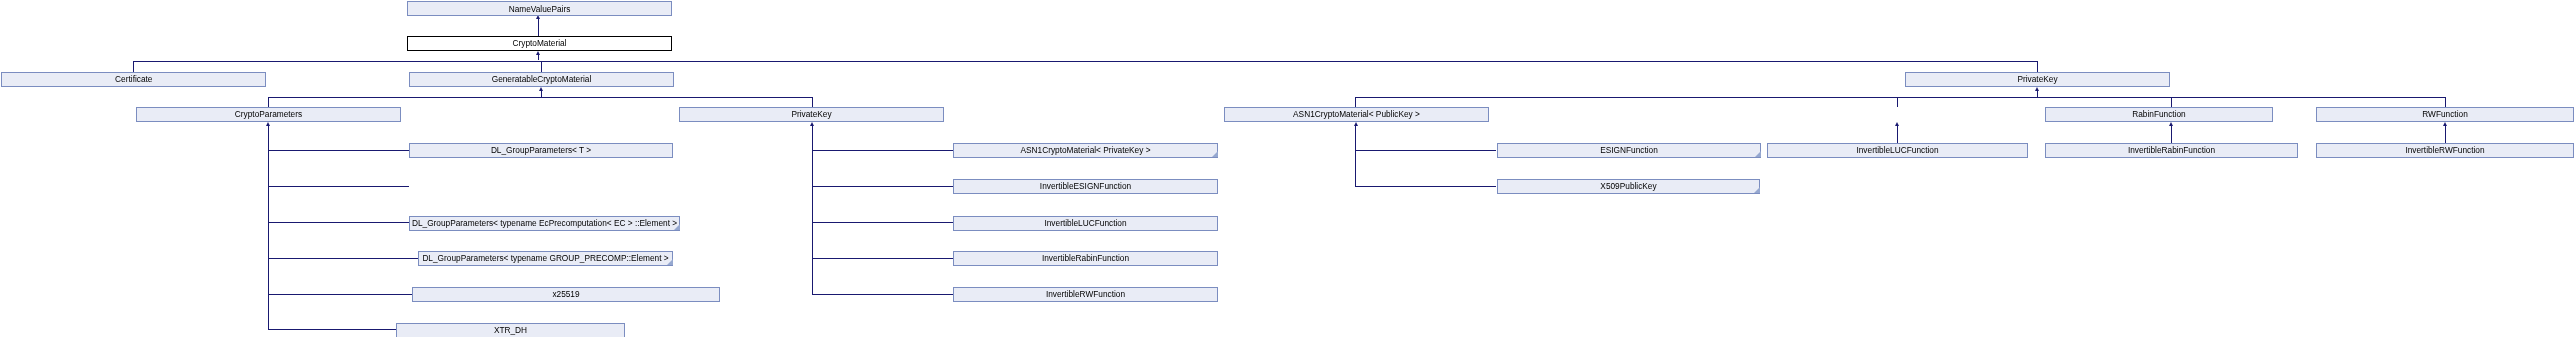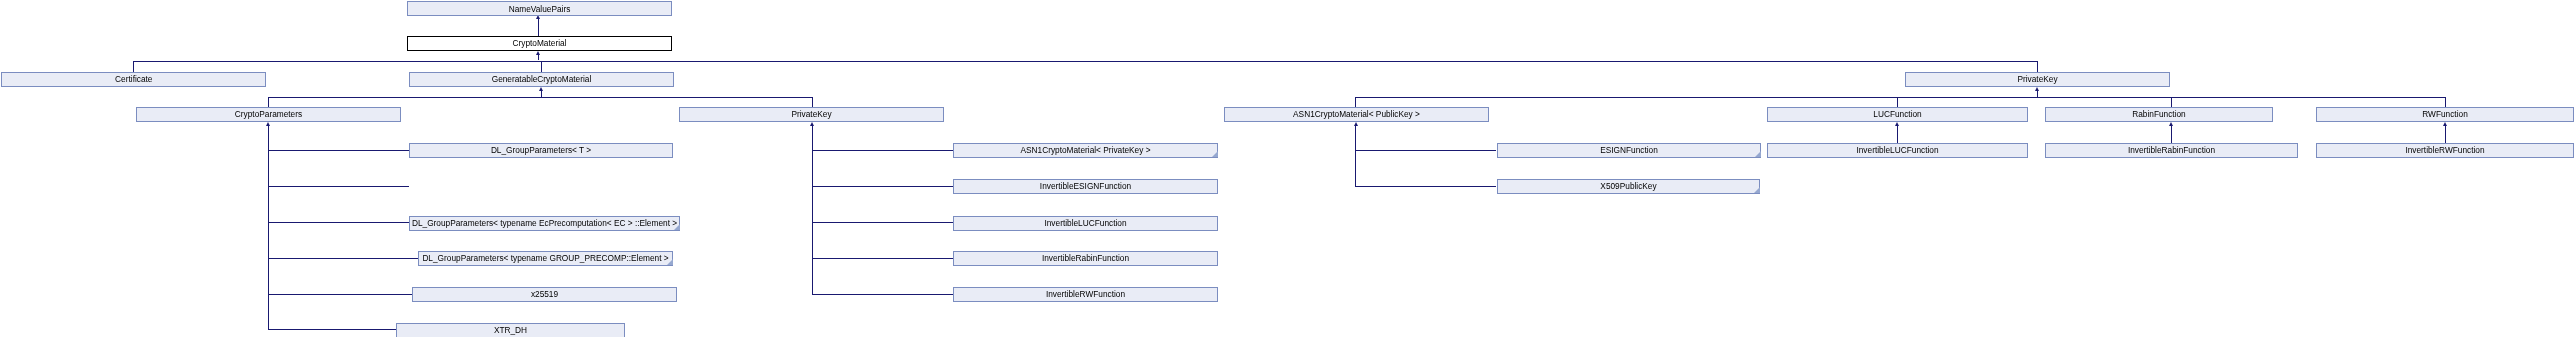--- a/index.html
+++ b/index.html
@@ -125,28 +125,27 @@
   <div class="node" style="left:407px; top:1.3px; width:265px;">NameValuePairs</div>
   <div class="node current" style="left:407px; top:36px; width:265px;">CryptoMaterial</div>
 
   <div class="node" style="left:1.3px; top:72px; width:265px;">Certificate</div>
   <div class="node" style="left:409px; top:72px; width:265px;">GeneratableCryptoMaterial</div>
   <div class="node" style="left:1905px; top:72px; width:265px;">PrivateKey</div>
 
   <div class="node" style="left:136px; top:107px; width:265px;">CryptoParameters</div>
   <div class="node" style="left:679px; top:107px; width:265px;">PrivateKey</div>
   <div class="node" style="left:1224px; top:107px; width:265px;">ASN1CryptoMaterial&lt; PublicKey &gt;</div>
-  <div class="node" style="left:1767px; top:107px; width:261px;">LUCFunction</div>
   <div class="node" style="left:2045px; top:107px; width:228px;">RabinFunction</div>
   <div class="node" style="left:2316px; top:107px; width:258px;">RWFunction</div>
 
   <div class="node" style="left:409px; top:143px; width:264px;">DL_GroupParameters&lt; T &gt;</div>
   <div class="node fold" style="left:409px; top:216px; width:271px;">DL_GroupParameters&lt; typename EcPrecomputation&lt; EC &gt; ::Element &gt;</div>
   <div class="node fold" style="left:418px; top:251px; width:255px;">DL_GroupParameters&lt; typename GROUP_PRECOMP::Element &gt;</div>
-  <div class="node" style="left:412px; top:287px; width:265px;">x25519</div>
+  <div class="node" style="left:412px; top:287px; width:308px;">x25519</div>
   <div class="node" style="left:396px; top:323px; width:229px;">XTR_DH</div>
 
   <div class="node fold" style="left:953px; top:143px; width:265px;">ASN1CryptoMaterial&lt; PrivateKey &gt;</div>
   <div class="node" style="left:953px; top:179px; width:265px;">InvertibleESIGNFunction</div>
   <div class="node" style="left:953px; top:216px; width:265px;">InvertibleLUCFunction</div>
   <div class="node" style="left:953px; top:251px; width:265px;">InvertibleRabinFunction</div>
   <div class="node" style="left:953px; top:287px; width:265px;">InvertibleRWFunction</div>
 
   <div class="node fold" style="left:1497px; top:143px; width:264px;">ESIGNFunction</div>
   <div class="node fold" style="left:1497px; top:179px; width:263px;">X509PublicKey</div>

